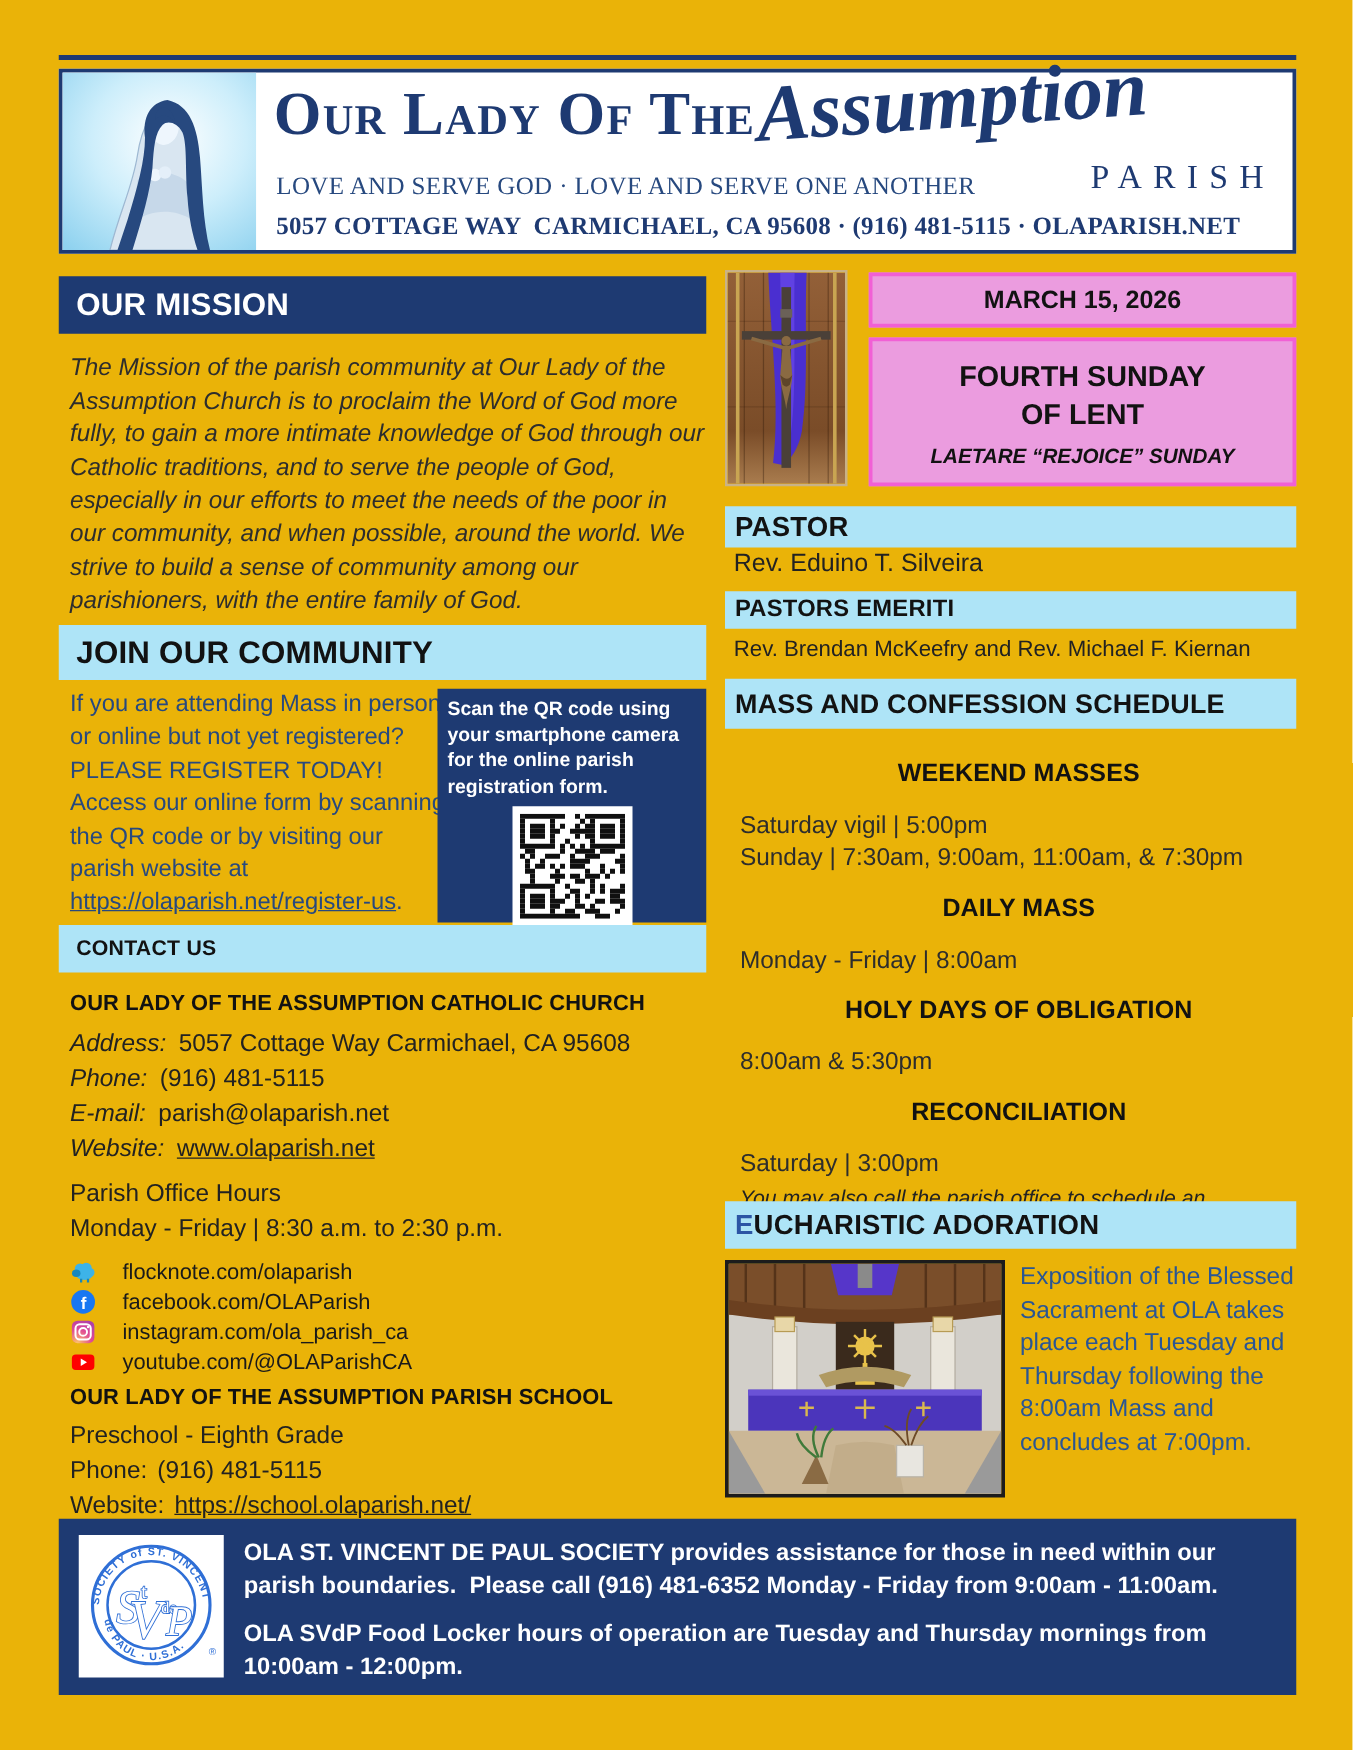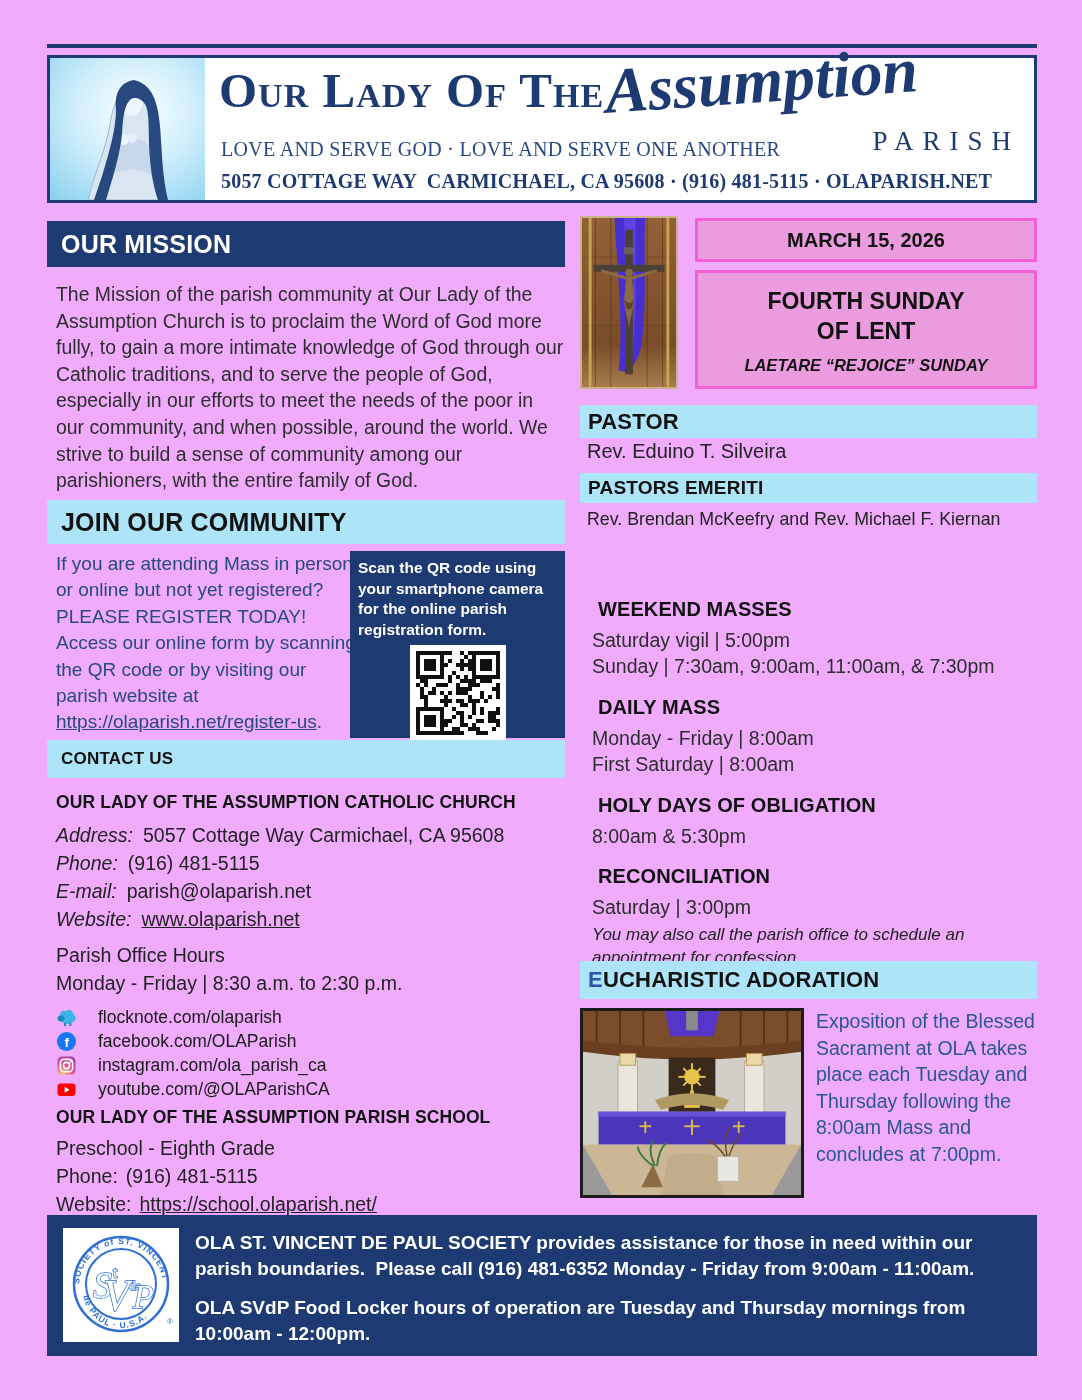--- a/index.html
+++ b/index.html
@@ -1,17 +1,17 @@
 <!DOCTYPE html>
 <html><head>
 <meta charset="utf-8">
 <title>Parish Bulletin</title>
 <style>
   html,body{margin:0;padding:0;background:#fff;}
-  .page{position:relative;width:1082px;height:1400px;background:#f0abfc;overflow:hidden;
+  .page{position:relative;width:1082px;height:1400px;background:#eab308;overflow:hidden;
         font-family:"Liberation Sans",sans-serif;color:#2d2d2d;}
   .abs{position:absolute;}
   
   .top-rule{left:47px;top:44px;width:990px;height:4px;background:#1e3a72;}
   .header-box{left:47px;top:55px;width:990px;height:148px;border:3px solid #1e3a72;box-sizing:border-box;background:#fff;}
   .statue{position:absolute;left:0;top:0;width:155px;height:142px;}
   .h-content{position:absolute;left:155px;right:0;top:0;bottom:0;font-family:"Liberation Serif",serif;color:#1e3a72;}
   .t-main{position:absolute;left:14px;top:4px;font-size:49px;font-variant:small-caps;font-weight:600;letter-spacing:1px;white-space:nowrap;}
   .t-script{position:absolute;left:400px;top:-14px;font-size:64px;font-style:italic;font-weight:600;transform:rotate(-4deg);white-space:nowrap;}
   .t-parish{position:absolute;right:14px;top:68px;font-size:27px;letter-spacing:9px;white-space:nowrap;}
@@ -23,21 +23,21 @@
   .bar-blue{background:#aee4f7;color:#121212;}
   .bar-mission{left:47px;top:221px;width:518px;height:46px;font-size:25px;line-height:46px;}
   .bar-join{left:47px;top:500px;width:518px;height:44px;font-size:25px;line-height:44px;}
   .bar-contact{left:47px;top:740px;width:518px;height:38px;font-size:17px;line-height:38px;}
   .bar-pastor{left:580px;top:405px;width:457px;height:33px;font-size:22px;line-height:33px;padding-left:8px;}
   .bar-emeriti{left:580px;top:473px;width:457px;height:30px;font-size:19px;line-height:30px;padding-left:8px;}
   .bar-schedule{left:580px;top:543px;width:457px;height:40px;font-size:21.5px;line-height:40px;padding-left:8px;}
   .bar-adoration{left:580px;top:961px;width:457px;height:38px;font-size:22px;line-height:38px;padding-left:8px;}
   .bar-adoration .e-first{color:#2c55a5;}
   
-  .mission-body{left:56px;top:281px;width:510px;font-size:19.4px;line-height:26.6px;color:#2d2d2d;}
+  .mission-body{left:56px;top:281px;width:510px;font-size:19.4px;line-height:26.6px;color:#2d2d2d;font-style:italic;}
   .join-body{left:56px;top:551px;width:300px;font-size:19px;line-height:26.4px;color:#27497f;}
   .join-body a{color:#27497f;text-decoration:underline;}
   .qr-box{left:350px;top:551px;width:215px;height:187px;background:#1e3a72;color:#fff;text-align:left;box-sizing:border-box;padding-top:7px;}
   .qr-text{font-weight:700;font-size:15.5px;line-height:20.5px;padding:0 8px;}
   .qr-card{width:96px;height:96px;background:#fff;margin:5px auto 0;padding:6px;box-sizing:border-box;}
   .contact-block{left:56px;top:792px;width:510px;}
   .mini-head{font-size:17.5px;font-weight:800;color:#121212;margin:0 0 8px 0;letter-spacing:.1px;}
   .c-row{font-size:19.5px;line-height:28px;color:#222;}
   .c-label{font-style:italic;margin-right:10px;}
   .u{text-decoration:underline;color:#222;}
@@ -51,21 +51,21 @@
   .crucifix{left:580px;top:216px;width:98px;height:173px;border:2px solid #c9b287;box-sizing:border-box;}
   .pinkbox{background:#eb9cdf;border:3px solid #f160d5;box-sizing:border-box;text-align:center;color:#121212;}
   .date-box{left:695px;top:218px;width:342px;height:44px;font-weight:800;font-size:20px;line-height:38px;}
   .sunday-box{left:695px;top:270px;width:342px;height:119px;padding-top:13px;}
   .sun-line{font-weight:800;font-size:23px;line-height:30px;}
   .sun-sub{font-weight:800;font-style:italic;font-size:16.5px;margin-top:10px;}
   .pastor-name{left:587px;top:440px;font-size:20px;color:#222;}
   .emeriti-names{left:587px;top:509px;width:450px;font-size:17.8px;color:#222;white-space:nowrap;}
   .sched{left:592px;top:592px;width:446px;}
   .sg{margin-bottom:16px;}
-  .sg h4{margin:6px;font-size:20px;font-weight:800;color:#121212;letter-spacing:.1px;}
+  .sg h4{margin:16px;font-size:20px;font-weight:800;color:#121212;letter-spacing:.1px;text-align:center;}
   .sg .ln{font-size:19.5px;line-height:26.4px;color:#2d2d2d;}
   .sg .note{font-size:17px;line-height:23px;font-style:italic;color:#222;margin-top:3px;}
   .altar{left:580px;top:1008px;width:224px;height:190px;border:3px solid #1c1c1c;box-sizing:border-box;}
   .adoration-body{left:816px;top:1008px;width:224px;font-size:19.5px;line-height:26.6px;color:#2a5694;}
   
   .svdp{left:47px;top:1215px;width:990px;height:141px;background:#1e3a72;}
   .logo-card{position:absolute;left:16px;top:13px;width:116px;height:114px;background:#fff;}
   .svdp-text{position:absolute;left:148px;top:15px;width:824px;color:#fff;font-weight:700;font-size:19px;line-height:26px;}
   .svdp-text p{margin:0;white-space:pre-wrap;}
   .svdp-text p + p{margin-top:13px;}
@@ -433,30 +433,30 @@
     <div class="sun-line">FOURTH SUNDAY</div>
     <div class="sun-line">OF LENT</div>
     <div class="sun-sub">LAETARE “REJOICE” SUNDAY</div>
   </div>
 
   <div class="abs bar bar-blue bar-pastor">PASTOR</div>
   <div class="abs pastor-name">Rev. Eduino T. Silveira</div>
   <div class="abs bar bar-blue bar-emeriti">PASTORS EMERITI</div>
   <div class="abs emeriti-names">Rev. Brendan McKeefry and Rev. Michael F. Kiernan</div>
 
+  <div class="abs bar bar-blue bar-schedule">MASS AND CONFESSION SCHEDULE</div>
   <div class="abs sched">
     <div class="sg">
       <h4>WEEKEND MASSES</h4>
       <div class="ln">Saturday vigil | 5:00pm</div>
       <div class="ln">Sunday | 7:30am, 9:00am, 11:00am, &amp; 7:30pm</div>
     </div>
     <div class="sg">
       <h4>DAILY MASS</h4>
       <div class="ln">Monday - Friday | 8:00am</div>
-      <div class="ln">First Saturday | 8:00am</div>
     </div>
     <div class="sg">
       <h4>HOLY DAYS OF OBLIGATION</h4>
       <div class="ln">8:00am &amp; 5:30pm</div>
     </div>
     <div class="sg">
       <h4>RECONCILIATION</h4>
       <div class="ln">Saturday | 3:00pm</div>
       <div class="note">You may also call the parish office to schedule an appointment for confession.</div>
     </div>

